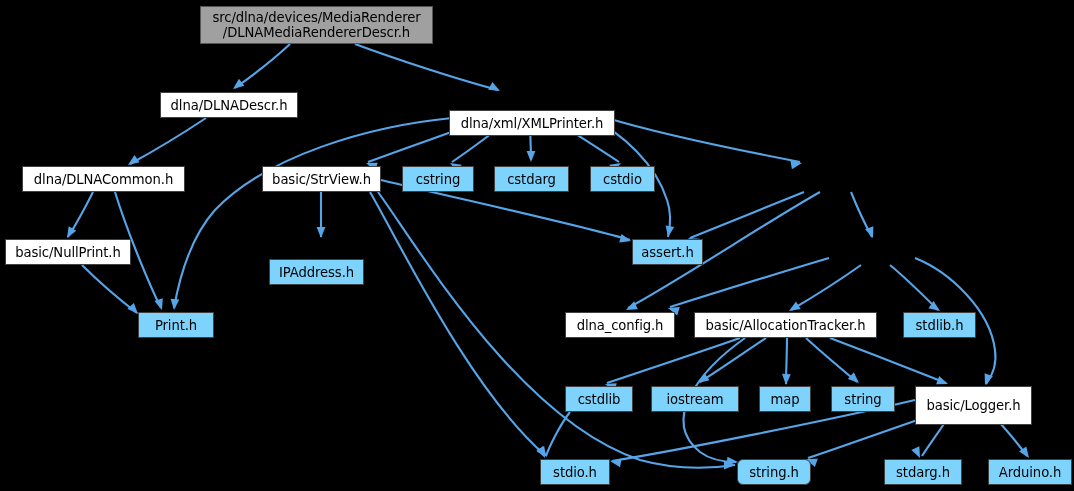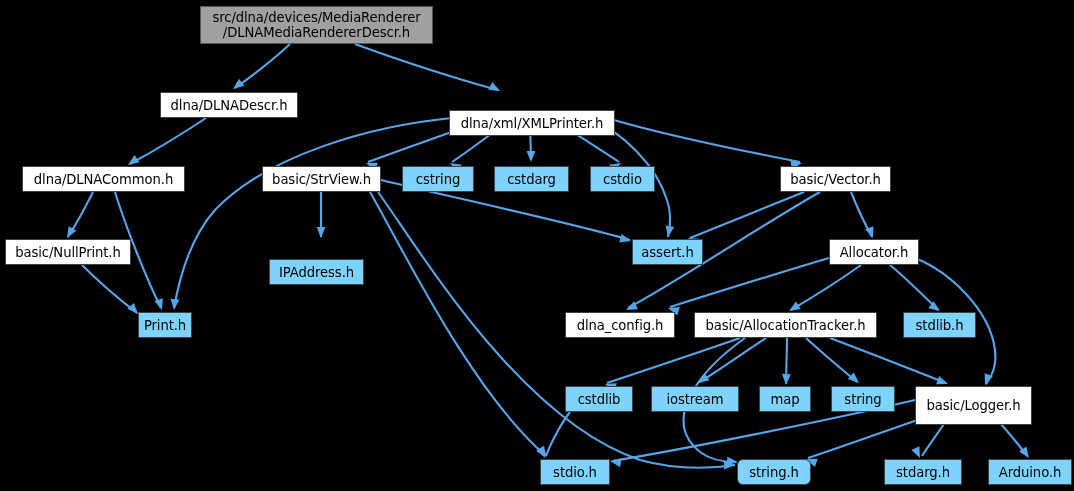--- a/index.html
+++ b/index.html
@@ -126,26 +126,24 @@
     </svg>
 <div class="node root" style="left: 200px; top: 6px; width: 233px; height: 38px;"><span>src/dlna/devices/MediaRenderer
 /DLNAMediaRendererDescr.h</span></div>
     <div class="node white" style="left: 160px; top: 92px; width: 138px; height: 26px;"><span>dlna/DLNADescr.h</span></div>
     <div class="node white" style="left: 449px; top: 110px; width: 166px; height: 26px;"><span>dlna/xml/XMLPrinter.h</span></div>
     <div class="node white" style="left: 22px; top: 166px; width: 163px; height: 26px;"><span>dlna/DLNACommon.h</span></div>
     <div class="node white" style="left: 262px; top: 166px; width: 119px; height: 26px;"><span>basic/StrView.h</span></div>
     <div class="node grey" style="left: 402px; top: 166px; width: 72px; height: 26px;"><span>cstring</span></div>
     <div class="node grey" style="left: 494px; top: 166px; width: 75px; height: 26px;"><span>cstdarg</span></div>
     <div class="node grey" style="left: 590px; top: 166px; width: 65px; height: 26px;"><span>cstdio</span></div>
-    <div class="node white" style="left: 780px; top: 166px; width: 111px; height: 26px;"><span>basic/Vector.h</span></div>
     <div class="node white" style="left: 5px; top: 239px; width: 126px; height: 26px;"><span>basic/NullPrint.h</span></div>
     <div class="node grey" style="left: 269px; top: 239px; width: 95px; height: 26px; margin-top: 20px;"><span>IPAddress.h</span></div>
     <div class="node grey" style="left: 632px; top: 239px; width: 71px; height: 26px;"><span>assert.h</span></div>
-    <div class="node white" style="left: 829px; top: 239px; width: 90px; height: 26px;"><span>Allocator.h</span></div>
-    <div class="node grey" style="left: 138px; top: 312px; width: 54px; height: 26px;"><span>Print.h</span></div>
+    <div class="node grey" style="left: 138px; top: 312px; width: 76px; height: 26px;"><span>Print.h</span></div>
     <div class="node white" style="left: 565px; top: 312px; width: 110px; height: 26px;"><span>dlna_config.h</span></div>
     <div class="node white" style="left: 694px; top: 312px; width: 183px; height: 26px;"><span>basic/AllocationTracker.h</span></div>
     <div class="node grey" style="left: 903px; top: 312px; width: 73px; height: 26px;"><span>stdlib.h</span></div>
     <div class="node grey" style="left: 565px; top: 386px; width: 68px; height: 26px;"><span>cstdlib</span></div>
     <div class="node grey" style="left: 651px; top: 386px; width: 88px; height: 26px;"><span>iostream</span></div>
     <div class="node grey" style="left: 759px; top: 386px; width: 52px; height: 26px;"><span>map</span></div>
     <div class="node grey" style="left: 831px; top: 386px; width: 64px; height: 26px;"><span>string</span></div>
     <div class="node white" style="left: 915px; top: 386px; width: 117px; height: 39px;"><span>basic/Logger.h</span></div>
     <div class="node grey" style="left: 540px; top: 459px; width: 70px; height: 26px;"><span>stdio.h</span></div>
     <div class="node grey" style="left: 737px; top: 459px; width: 74px; height: 26px; border-radius: 6px;"><span>string.h</span></div>

